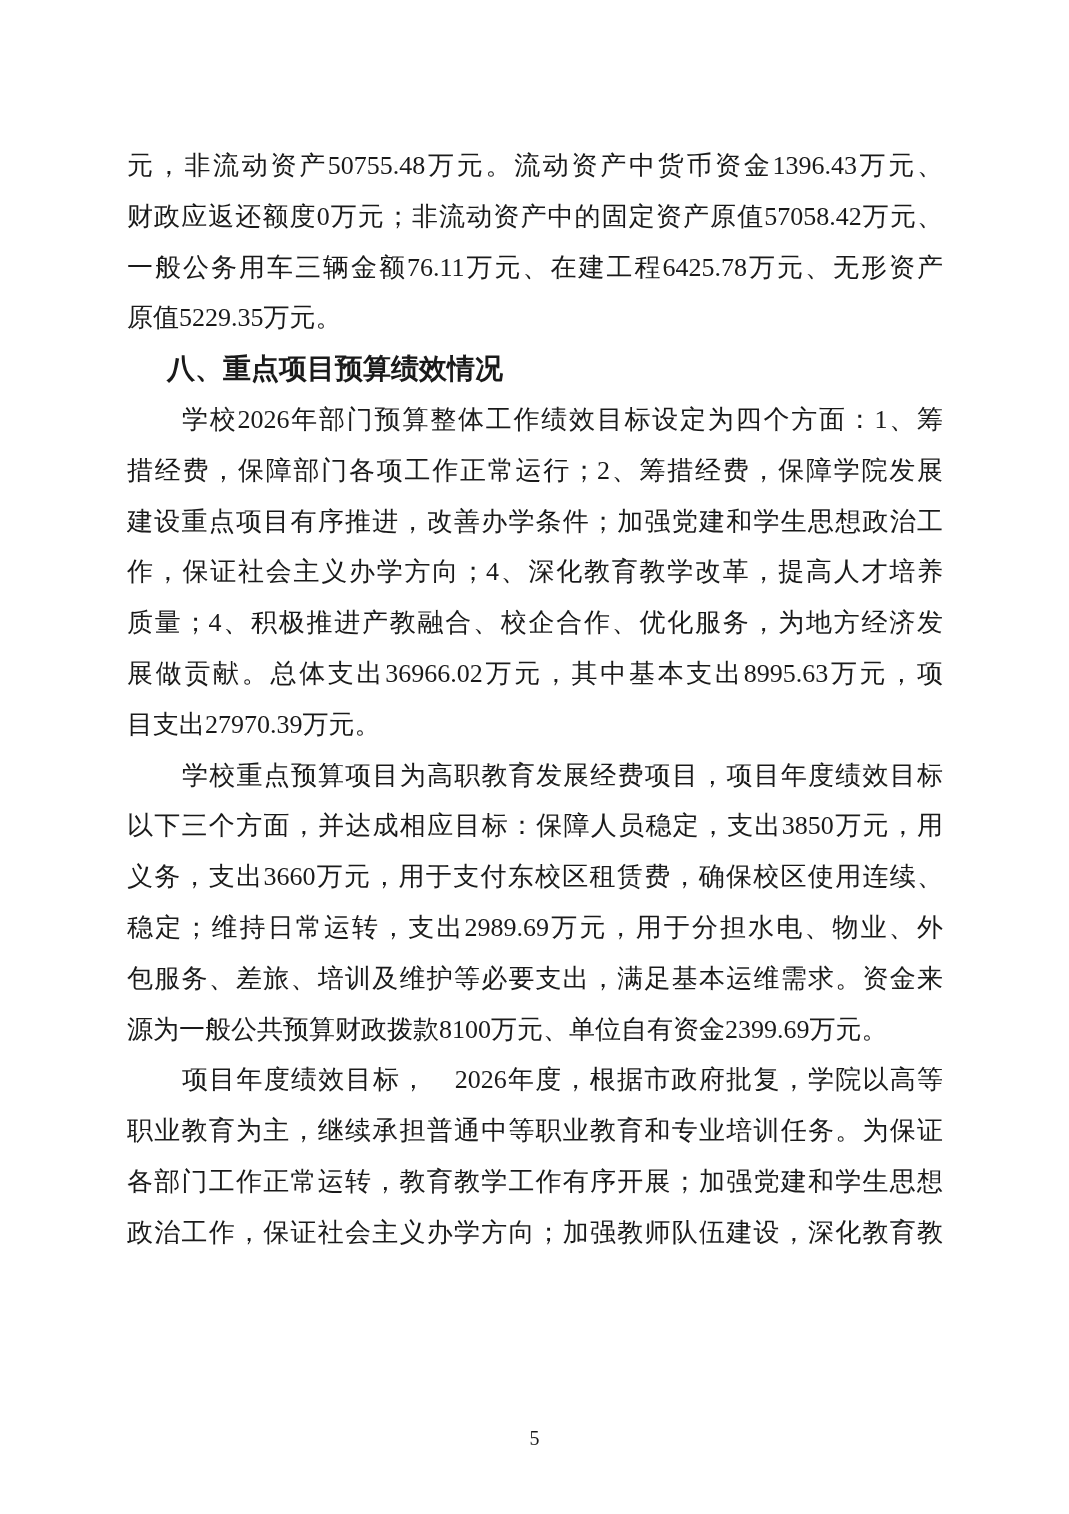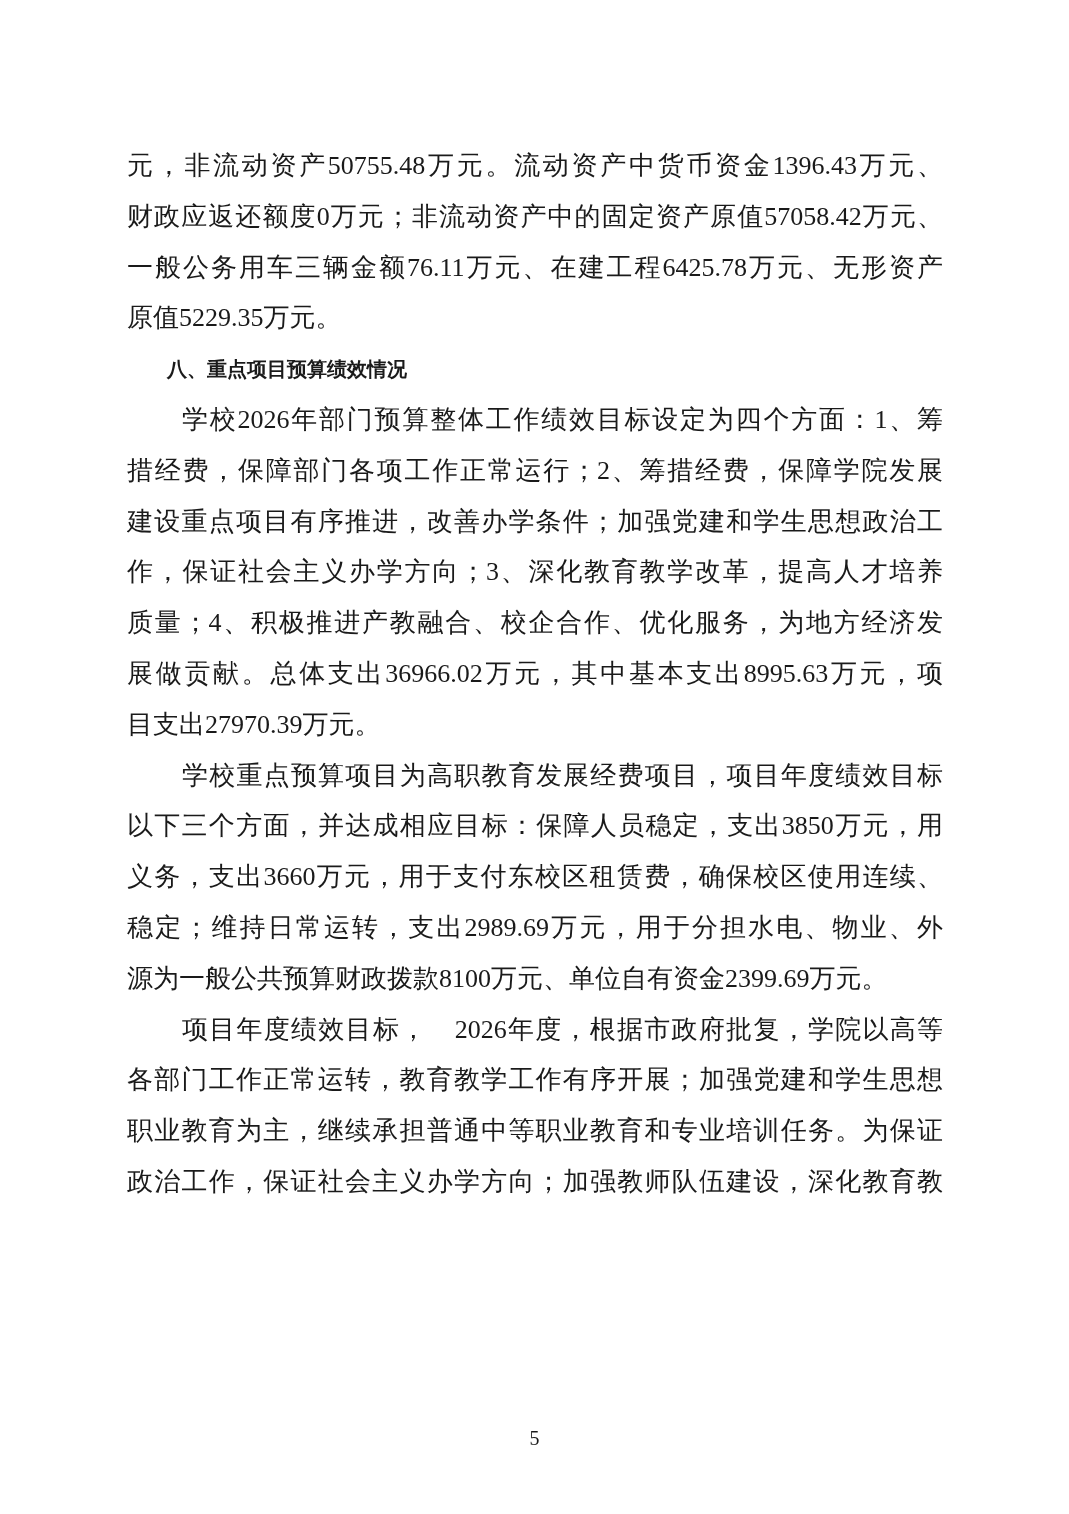--- a/index.html
+++ b/index.html
@@ -40,21 +40,21 @@
   .line.indent {
     text-indent: 55px;
   }
   .line.para-end {
     text-align: right;
     text-align-last: left;
   }
   .line.heading {
     font-family: "Liberation Sans", "DejaVu Sans", sans-serif;
     font-weight: 700;
-    font-size: 20px;
+    font-size: 28px;
     text-indent: 40px;
     text-align: center;
     text-align-last: left;
   }
   .page-footer {
     position: absolute;
     left: 0;
     top: 1426px;
     width: 1069px;
     text-align: center;
@@ -70,30 +70,31 @@
 <div class="page">
   <main class="text-block" id="text-block">
       <div class="line">元，非流动资产50755.48万元。流动资产中货币资金1396.43万元、</div>
       <div class="line">财政应返还额度0万元；非流动资产中的固定资产原值57058.42万元、</div>
       <div class="line">一般公务用车三辆金额76.11万元、在建工程6425.78万元、无形资产</div>
       <div class="line para-end">原值5229.35万元。</div>
       <div class="line heading indent para-end">八、重点项目预算绩效情况</div>
       <div class="line indent">学校2026年部门预算整体工作绩效目标设定为四个方面：1、筹</div>
       <div class="line">措经费，保障部门各项工作正常运行；2、筹措经费，保障学院发展</div>
       <div class="line">建设重点项目有序推进，改善办学条件；加强党建和学生思想政治工</div>
-      <div class="line">作，保证社会主义办学方向；3、深化教育教学改革，提高人才培养</div>
+      <div class="line">作，保证社会主义办学方向；4、深化教育教学改革，提高人才培养</div>
       <div class="line">质量；4、积极推进产教融合、校企合作、优化服务，为地方经济发</div>
       <div class="line">展做贡献。总体支出36966.02万元，其中基本支出8995.63万元，项</div>
       <div class="line para-end">目支出27970.39万元。</div>
       <div class="line indent">学校重点预算项目为高职教育发展经费项目，项目年度绩效目标</div>
       <div class="line">以下三个方面，并达成相应目标：保障人员稳定，支出3850万元，用</div>
       <div class="line">义务，支出3660万元，用于支付东校区租赁费，确保校区使用连续、</div>
       <div class="line">稳定；维持日常运转，支出2989.69万元，用于分担水电、物业、外</div>
+      <div class="line">包服务、差旅、培训及维护等必要支出，满足基本运维需求。资金来</div>
       <div class="line para-end">源为一般公共预算财政拨款8100万元、单位自有资金2399.69万元。</div>
       <div class="line indent">项目年度绩效目标，　2026年度，根据市政府批复，学院以高等</div>
+      <div class="line">职业教育为主，继续承担普通中等职业教育和专业培训任务。为保证</div>
       <div class="line">各部门工作正常运转，教育教学工作有序开展；加强党建和学生思想</div>
-      <div class="line">职业教育为主，继续承担普通中等职业教育和专业培训任务。为保证</div>
       <div class="line">政治工作，保证社会主义办学方向；加强教师队伍建设，深化教育教</div>
     </main>
   <footer class="page-footer">
     <span class="page-number">5</span>
   </footer>
 </div>
 
 </body></html>

